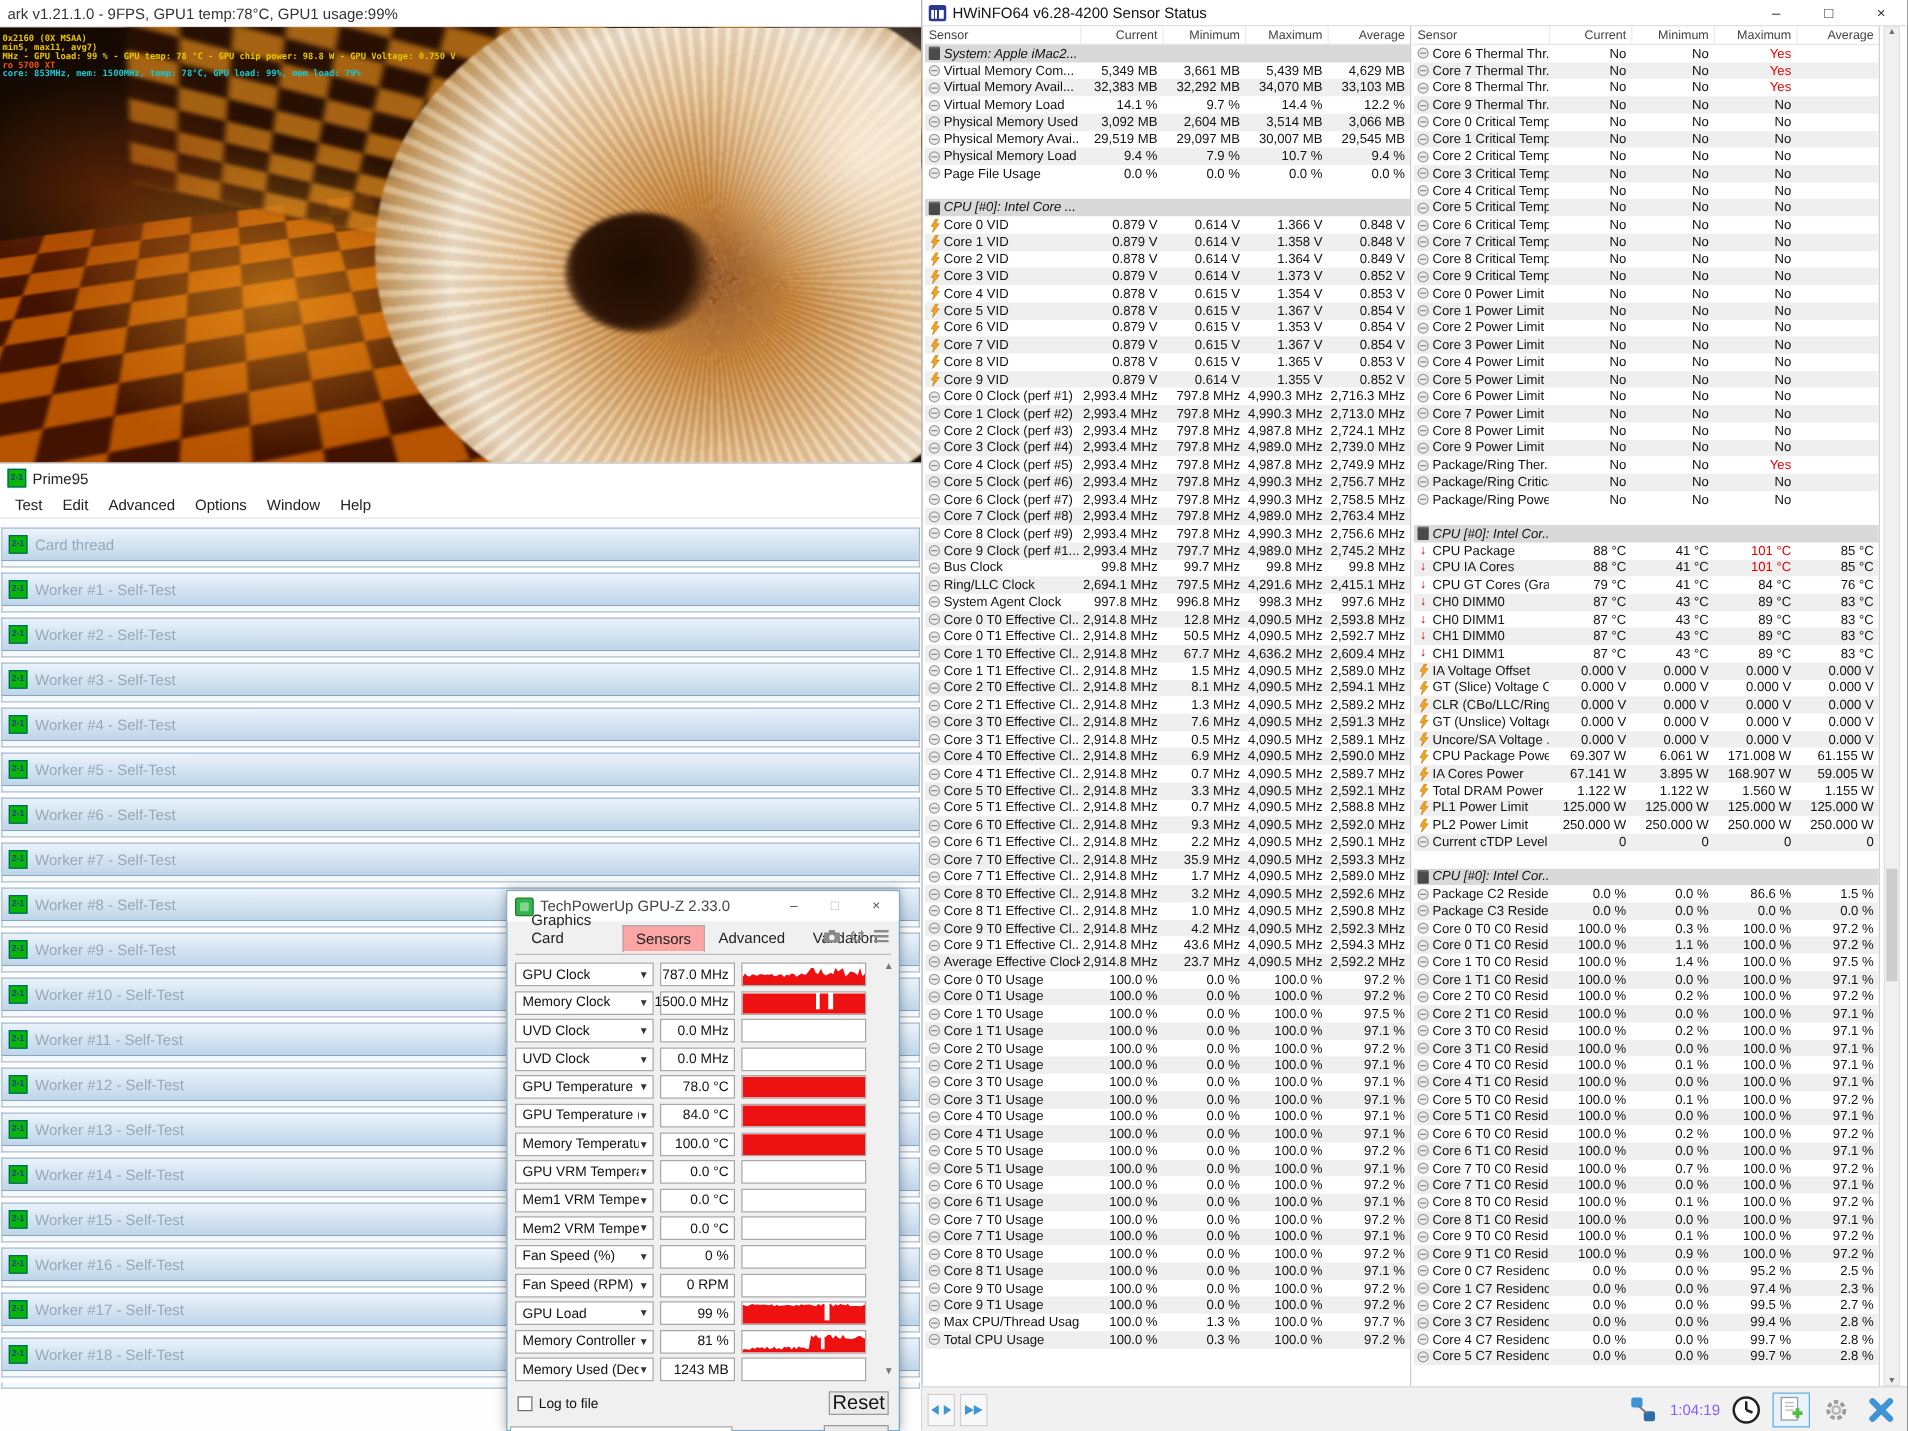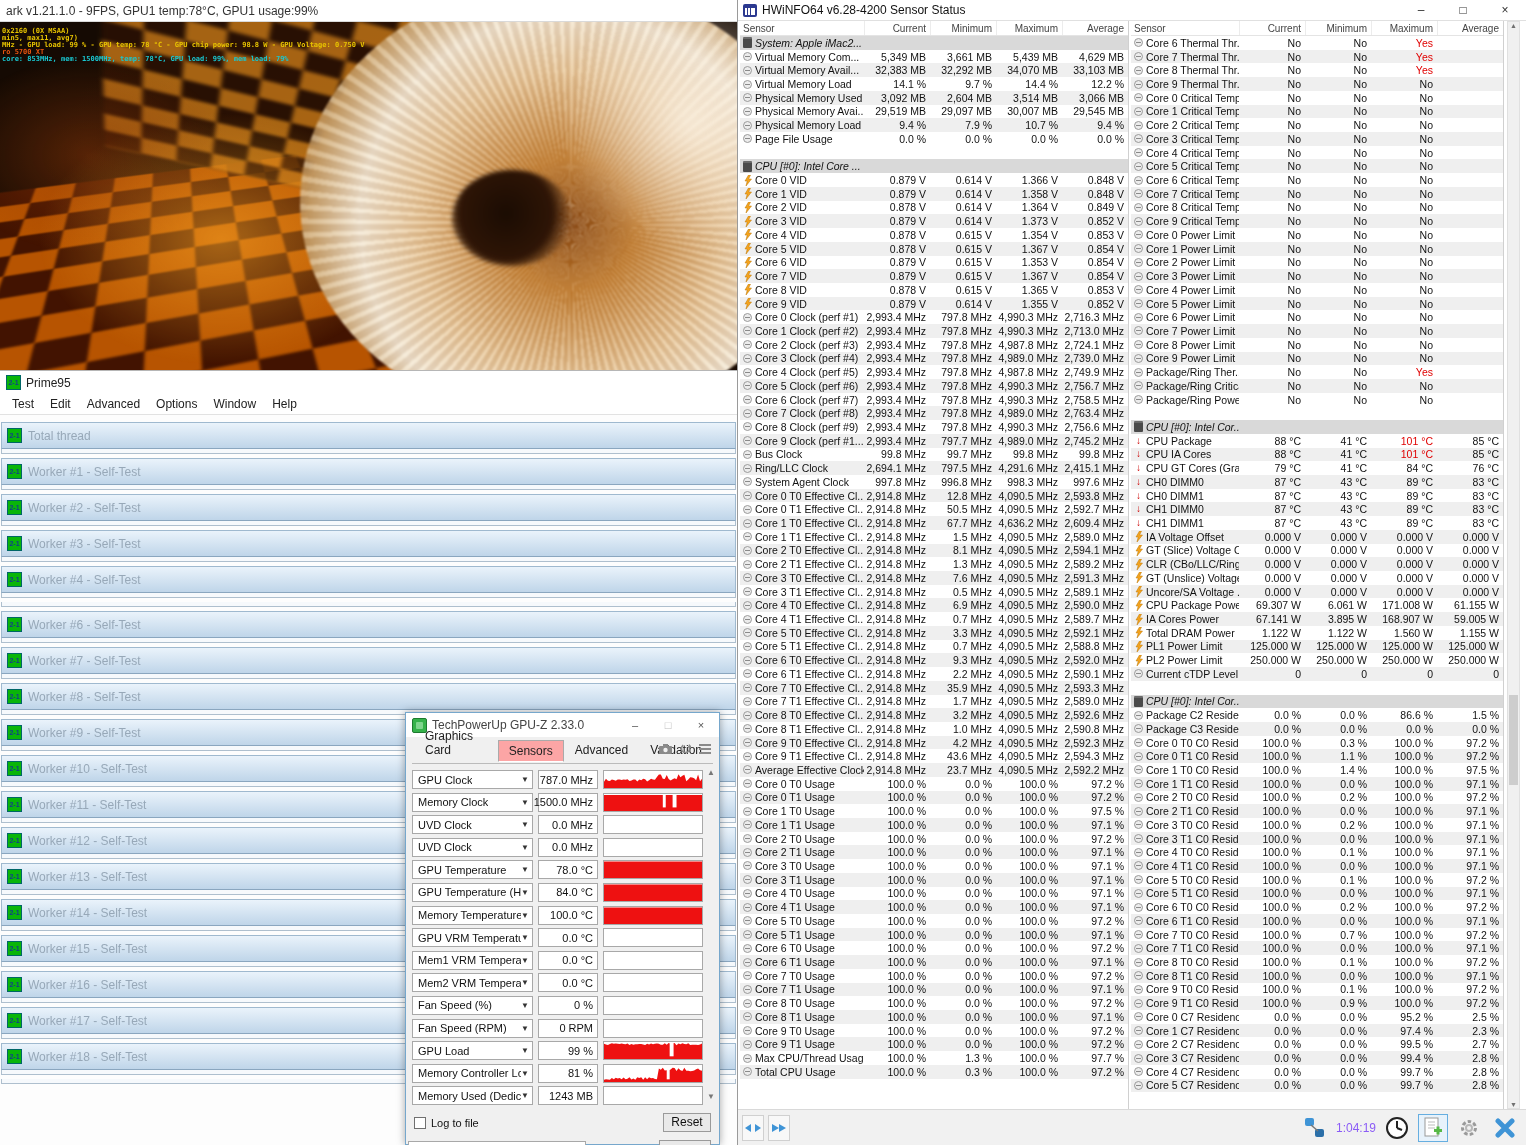--- a/index.html
+++ b/index.html
@@ -62,33 +62,33 @@
   .gz-icon{width:15px;height:15px;background:#35b24a;border:1px solid #1d7a2e;border-radius:2px;position:relative;}
   .gz-icon::after{content:"";position:absolute;inset:3px;background:#7fd58d;border-radius:1px;}
   .gz-title .spacer{flex:1;}
   .gz-btn{width:28px;height:18px;text-align:center;font-size:11px;color:#555;line-height:18px;}
   .gz-tabs{display:flex;align-items:flex-end;padding:8px 6px 0 8px;height:24px;position:relative;}
   .gz-tab{font-size:12px;color:#222;padding:3px 10px;border:1px solid transparent;background:transparent;}
   .gz-tab.active{background:#fca5a5;border:1px solid #aaa;border-bottom:1px solid #fff;position:relative;top:1px;}
   .gz-tabicons{position:absolute;right:8px;top:6px;display:flex;gap:8px;color:#777;font-size:10px;align-items:center;}
   .gz-body{position:relative;margin:2px 6px 0 6px;border-top:1px solid #bbb;padding-top:6px;height:346px;}
   .gz-row{display:flex;align-items:center;height:19px;margin:0 0 3.6px 0;gap:5px;}
-  .gz-sel{width:121px;height:19px;background:#fff;border:1px solid #a8a8a8;display:flex;align-items:center;
+  .gz-sel{width:111px;height:19px;background:#fff;border:1px solid #a8a8a8;display:flex;align-items:center;
     font-size:11px;color:#111;padding:0 3px 0 5px;white-space:nowrap;overflow:hidden;}
   .gz-sel .caret{margin-left:auto;font-size:8px;color:#333;}
   .gz-val{width:60px;height:19px;background:#fff;border:1px solid #a8a8a8;font-size:11px;color:#111;
     display:flex;align-items:center;justify-content:flex-end;padding-right:4px;white-space:nowrap;}
   .gz-graph{width:100px;height:19px;background:#fff;border:1px solid #a8a8a8;}
   .gz-graph svg{display:block;width:100%;height:100%;}
   .gz-scroll{position:absolute;right:-4px;top:4px;bottom:8px;width:12px;display:flex;flex-direction:column;
     align-items:center;justify-content:space-between;color:#777;font-size:8px;}
   .gz-foot{display:flex;align-items:center;margin:4px 8px 0 8px;font-size:11px;color:#111;}
   .gz-check{width:12px;height:12px;border:1px solid #707070;background:#fff;margin-right:5px;}
   .gz-reset{margin-left:auto;width:48px;height:19px;background:#e9e9e9;border:1px solid #9a9a9a;
-    text-align:center;line-height:17px;font-size:12px;}
+    text-align:center;line-height:17px;font-size:16px;}
   .gz-devicebar{display:flex;align-items:center;margin:8px 8px 0 2px;}
   .gz-device{width:178px;height:18px;background:#fff;border:1px solid #a8a8a8;font-size:11px;color:#111;
     display:flex;align-items:center;padding:0 4px;}
   .gz-close{margin-left:auto;width:52px;height:20px;background:#e9e9e9;border:1px solid #9a9a9a;
     text-align:center;line-height:18px;font-size:11px;}
 
   
   .hwinfo{position:absolute;left:737px;top:0;width:789px;height:1145px;background:#fff;border-left:1px solid #9a9a9a;}
   .hw-title{height:21px;display:flex;align-items:center;gap:5px;background:#fff;padding-left:5px;font-size:12px;color:#111;
     border-bottom:1px solid #e0e0e0;}
@@ -164,21 +164,21 @@
         <span>Edit</span>
         <span>Advanced</span>
         <span>Options</span>
         <span>Window</span>
         <span>Help</span>
       </div>
     <div class="p95-mdi">
         <div class="p95-child">
           <div class="p95-bar">
             <span class="p95-icon">2-1</span>
-            <span>Total thread</span>
+            <span>Card thread</span>
           </div>
           <div class="p95-strip"></div>
         </div>
         <div class="p95-child">
           <div class="p95-bar">
             <span class="p95-icon">2-1</span>
             <span>Worker #1 - Self-Test</span>
           </div>
           <div class="p95-strip"></div>
         </div>
@@ -197,20 +197,24 @@
           <div class="p95-strip"></div>
         </div>
         <div class="p95-child">
           <div class="p95-bar">
             <span class="p95-icon">2-1</span>
             <span>Worker #4 - Self-Test</span>
           </div>
           <div class="p95-strip"></div>
         </div>
         <div class="p95-child">
+          <div class="p95-bar">
+            <span class="p95-icon">2-1</span>
+            <span>Worker #5 - Self-Test</span>
+          </div>
           <div class="p95-strip"></div>
         </div>
         <div class="p95-child">
           <div class="p95-bar">
             <span class="p95-icon">2-1</span>
             <span>Worker #6 - Self-Test</span>
           </div>
           <div class="p95-strip"></div>
         </div>
         <div class="p95-child">

